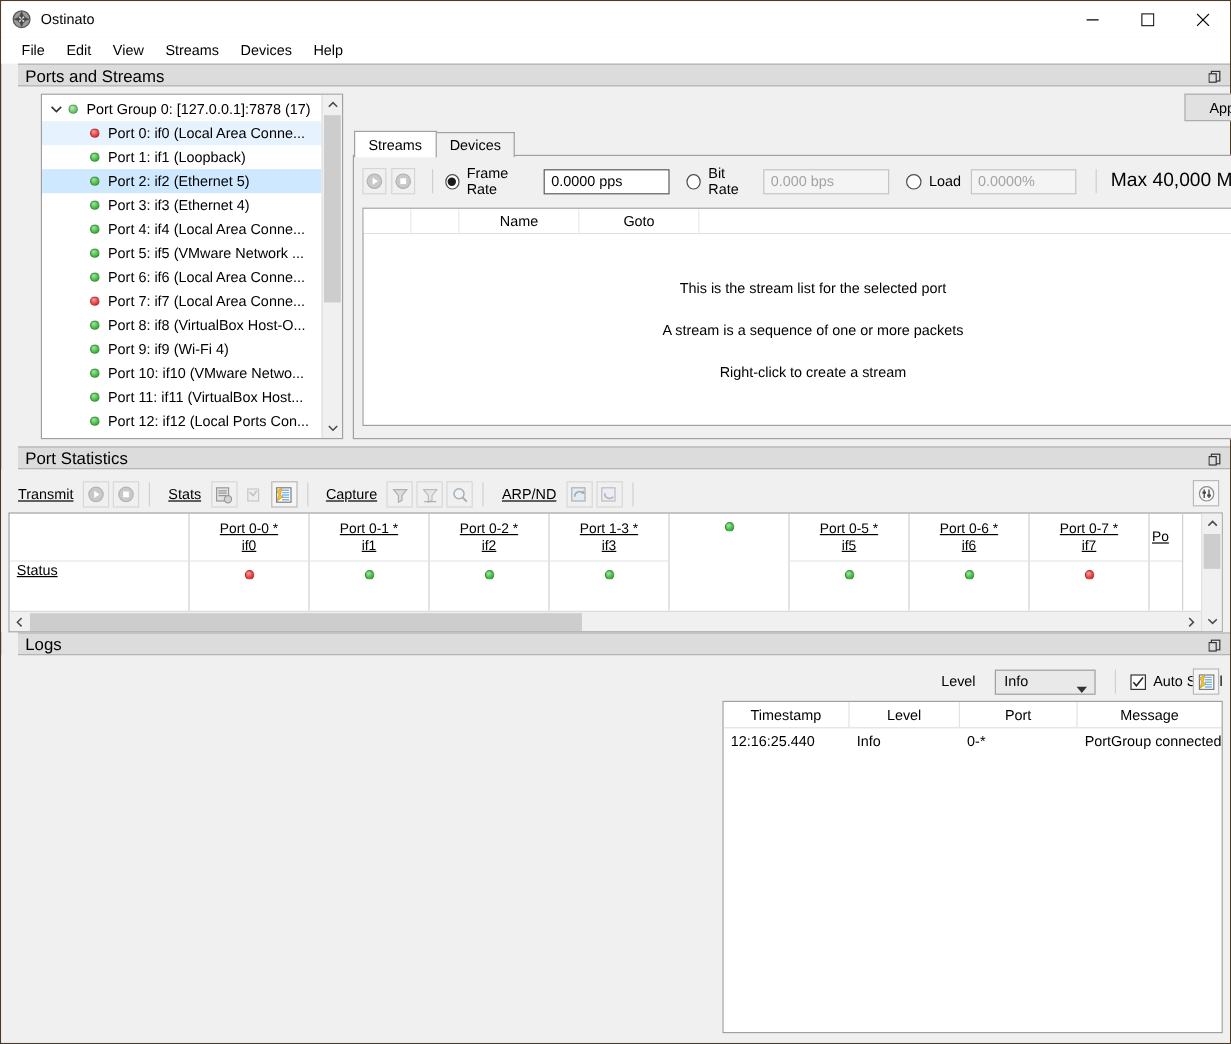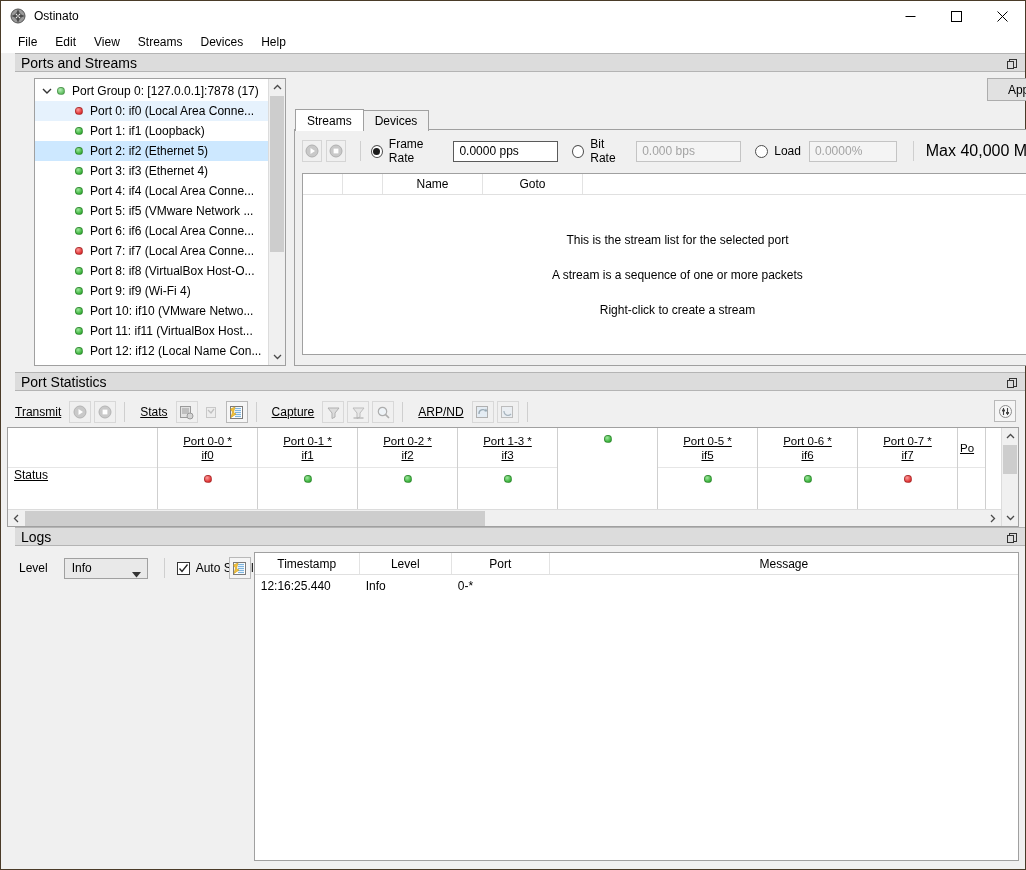--- a/index.html
+++ b/index.html
@@ -246,21 +246,21 @@
     height: 17px; min-height: 17px; background: #f0f0f0;
     display: flex; align-items: center; border-top: 1px solid #dcdcdc;
   }
   .hs-arrow { width: 17px; min-width: 17px; display:flex; align-items:center; justify-content:center; }
   .hs-track { flex: 1; position: relative; height: 17px; }
   .hs-thumb { position: absolute; top: 1px; bottom: 1px; background: #cdcdcd; }
 
   
   .logs-body {
     flex: 1; background: #f0f0f0; padding: 6px 6px 8px 6px;
-    display: flex; flex-direction: row; overflow: hidden;
+    display: flex; flex-direction: column; overflow: hidden; align-items: flex-end;
   }
   .logs-toolbar { height: 32px; display: flex; align-items: center; position: relative; }
   .combo {
     width: 84px; height: 21px; background: #e9e9e9;
     border: 1px solid #a0a0a0; display: flex; align-items: center;
     padding-left: 7px; font-size: 12px; position: relative; margin-left: 8px;
   }
   .combo .arrow { position: absolute; right: 6px; top: 8px; }
   .chk {
     width: 13px; height: 13px; border: 1px solid #333; background: #fff;
@@ -396,21 +396,21 @@
         <div class="tree-row child">
           <span class="dot green"></span>
           <span>Port 10: if10 (VMware Netwo...</span>
         </div>
         <div class="tree-row child">
           <span class="dot green"></span>
           <span>Port 11: if11 (VirtualBox Host...</span>
         </div>
         <div class="tree-row child">
           <span class="dot green"></span>
-          <span>Port 12: if12 (Local Name Con...</span>
+          <span>Port 12: if12 (Local Ports Con...</span>
         </div>
       </div>
 
       <div class="vscroll">
         <div class="sb-arrow">
           <svg width="9" height="9" viewBox="0 0 9 9">
               <polyline points="1,6 4.5,2.5 8,6" fill="none" stroke="#4a4a4a" stroke-width="1.3"></polyline>
             </svg>
         </div>
         <div class="sb-track">
@@ -772,17 +772,18 @@
       <div class="lt-head">
         <div class="lt-h c-ts">Timestamp</div>
         <div class="lt-h c-lv">Level</div>
         <div class="lt-h c-pt">Port</div>
         <div class="lt-h c-msg">Message</div>
       </div>
       <div class="lt-row">
         <div class="lt-c c-ts">12:16:25.440</div>
         <div class="lt-c c-lv">Info</div>
         <div class="lt-c c-pt">0-*</div>
+        <div class="lt-c c-msg">PortGroup connected</div>
       </div>
     </div>
   </div>
 
 </div>
 
 </body></html>

